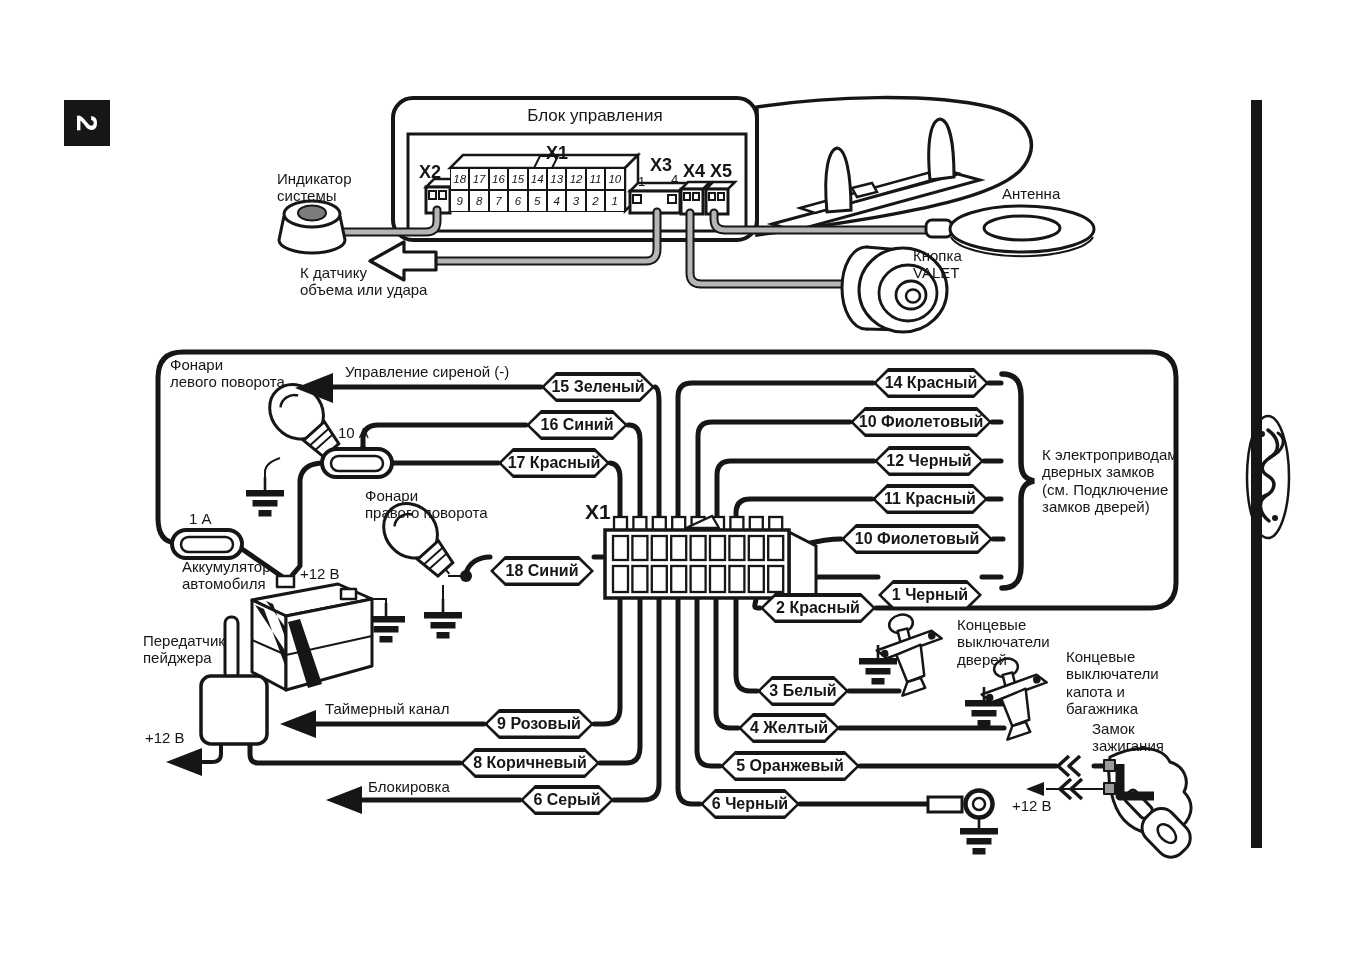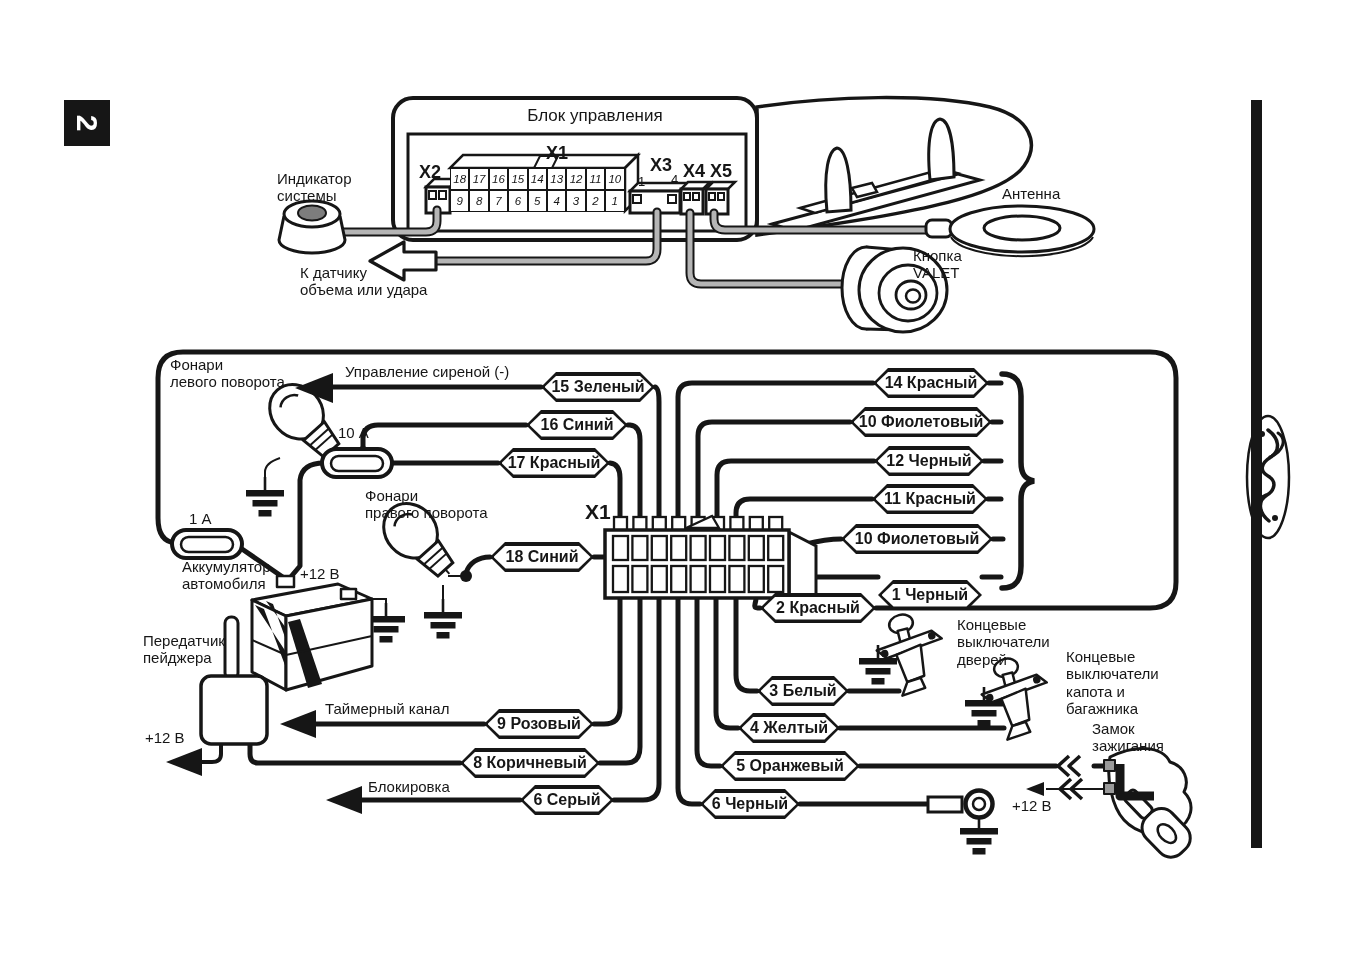--- a/index.html
+++ b/index.html
@@ -338,20 +338,24 @@
   <div class="lbl" style="left:338px;top:424px">10 А</div>
   <div class="lbl" style="left:189px;top:510px">1 А</div>
   <div class="lbl" style="left:182px;top:558px">Аккумулятор
 автомобиля</div>
   <div class="lbl" style="left:300px;top:565px">+12 В</div>
   <div class="lbl" style="left:143px;top:632px">Передатчик
 пейджера</div>
   <div class="lbl" style="left:145px;top:729px">+12 В</div>
   <div class="lbl" style="left:325px;top:700px">Таймерный канал</div>
   <div class="lbl" style="left:368px;top:778px">Блокировка</div>
+  <div class="lbl" style="left:1042px;top:446px">К электроприводам
+дверных замков
+(см. Подключение
+замков дверей)</div>
   <div class="lbl" style="left:957px;top:616px">Концевые
 выключатели
 дверей</div>
   <div class="lbl" style="left:1066px;top:648px">Концевые
 выключатели
 капота и
 багажника</div>
   <div class="lbl" style="left:1092px;top:720px">Замок
 зажигания</div>
   <div class="lbl" style="left:1012px;top:797px">+12 В</div>
@@ -383,21 +387,21 @@
       <div class="tag-text">15 Зеленый</div>
     </div>
   <div class="tag" style="left:526px;top:410px;width:102px">
       <div class="tag-shape"></div>
       <div class="tag-text">16 Синий</div>
     </div>
   <div class="tag" style="left:498px;top:448px;width:112px">
       <div class="tag-shape"></div>
       <div class="tag-text">17 Красный</div>
     </div>
-  <div class="tag" style="left:490px;top:542px;width:104px">
+  <div class="tag" style="left:490px;top:556px;width:104px">
       <div class="tag-shape"></div>
       <div class="tag-text">18 Синий</div>
     </div>
   <div class="tag" style="left:873px;top:368px;width:116px">
       <div class="tag-shape"></div>
       <div class="tag-text">14 Красный</div>
     </div>
   <div class="tag" style="left:850px;top:407px;width:142px">
       <div class="tag-shape"></div>
       <div class="tag-text">10 Фиолетовый</div>

